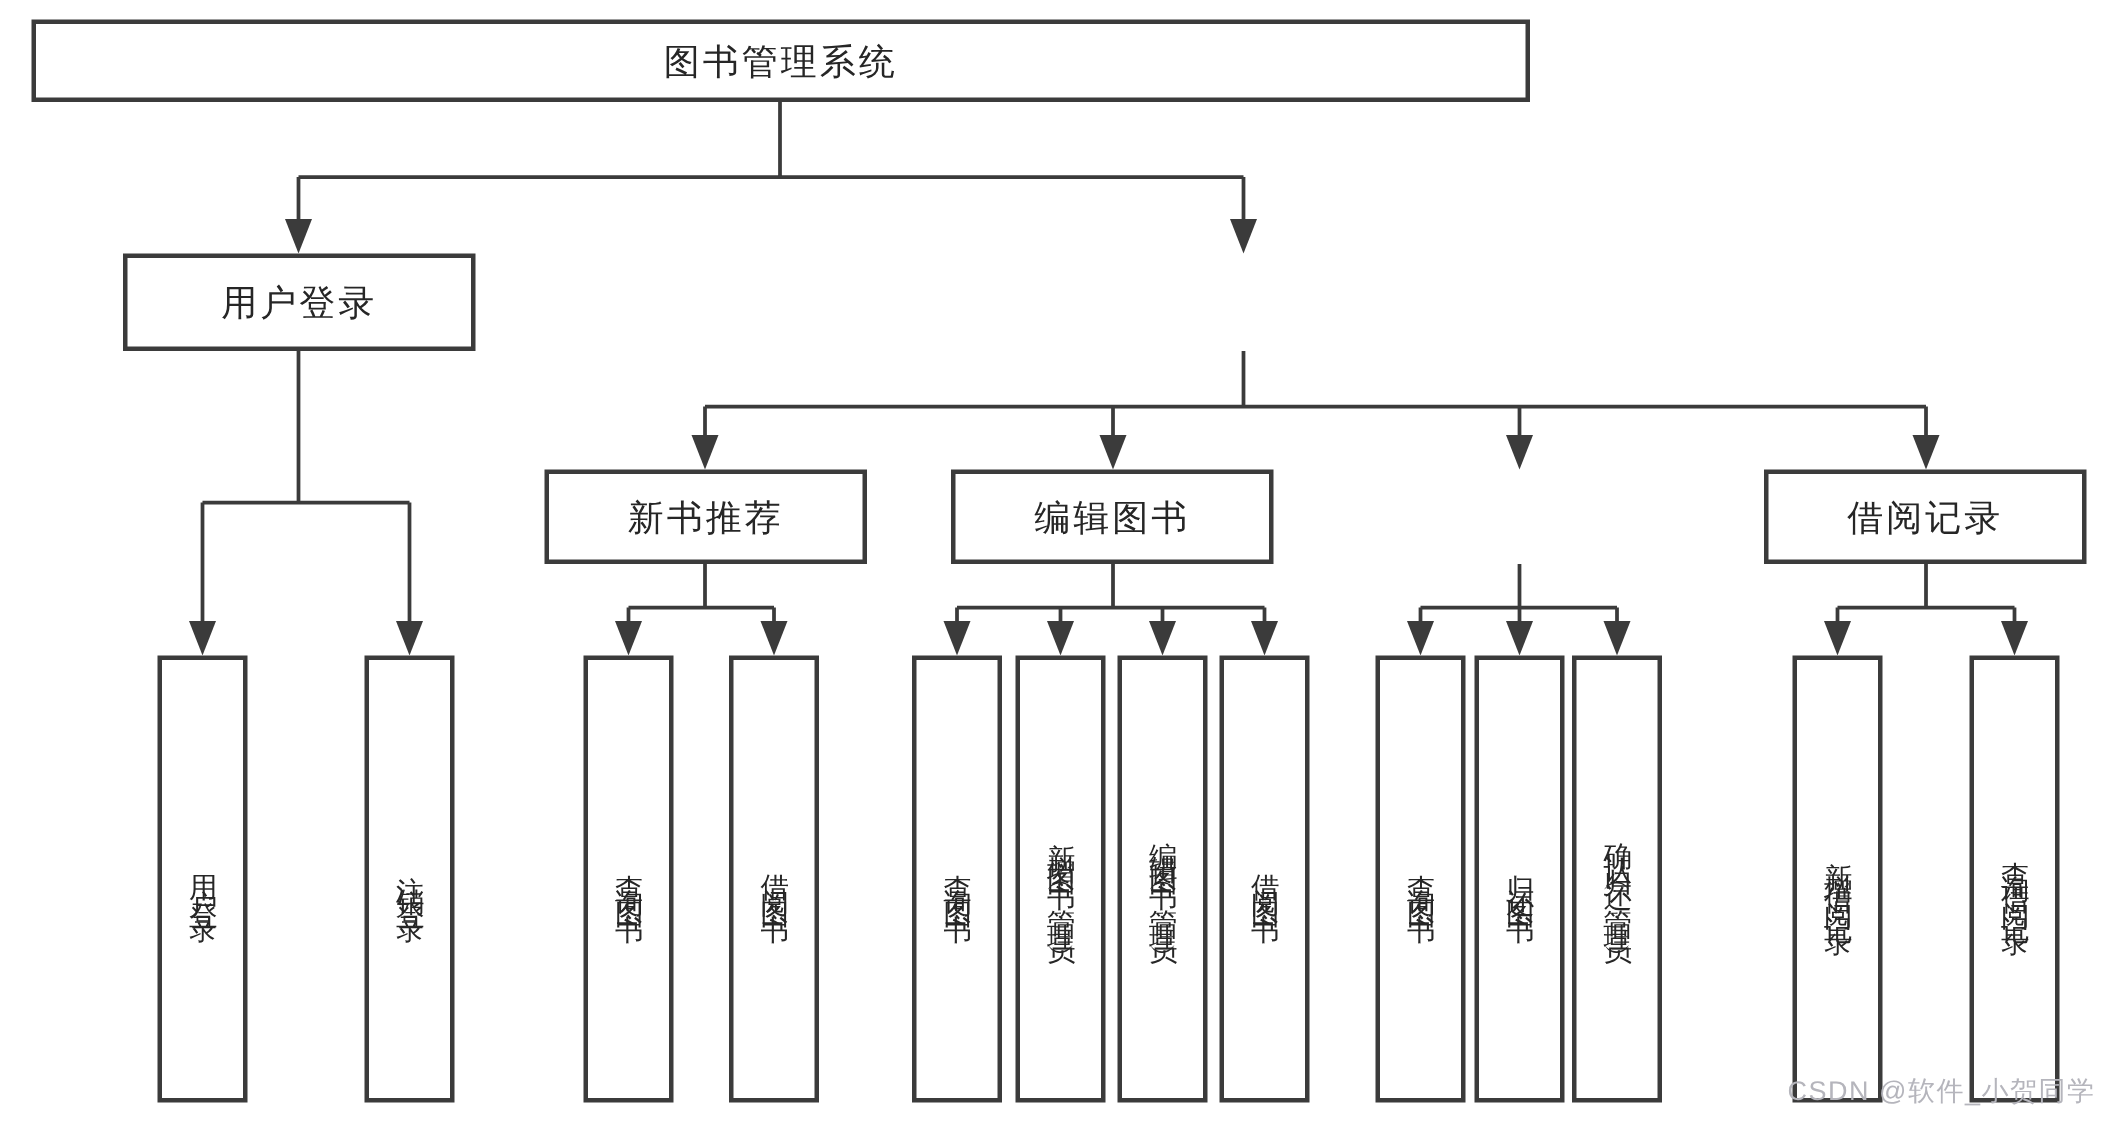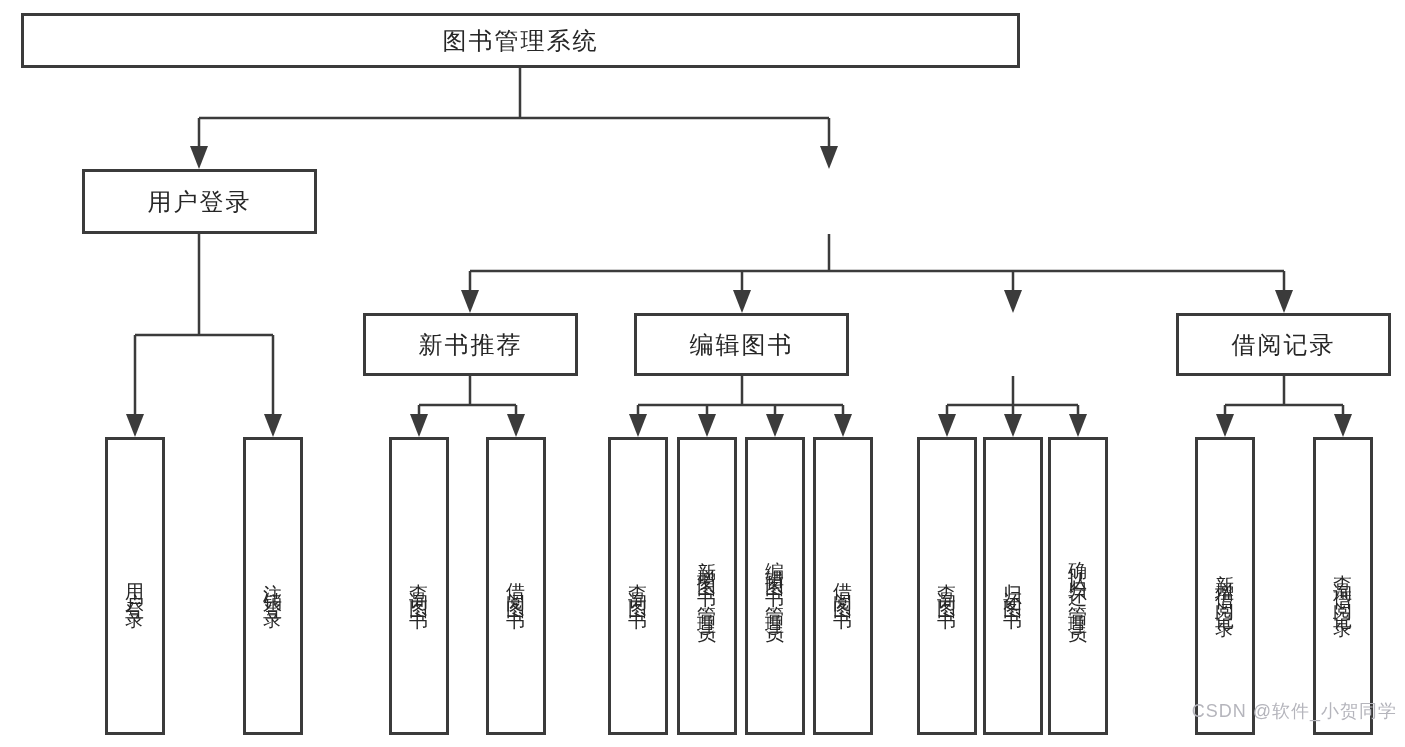--- a/index.html
+++ b/index.html
@@ -53,21 +53,21 @@
   }
   .lf-1{left:105px;}  .lf-2{left:243px;}
   .lf-3{left:389px;}  .lf-4{left:486px;}
   .lf-5{left:608px;}  .lf-6{left:677px;}
   .lf-7{left:745px;}  .lf-8{left:813px;}
   .lf-9{left:917px;}  .lf-10{left:983px;}
   .lf-11{left:1048px;}
   .lf-12{left:1195px;} .lf-13{left:1313px;}
   .watermark{
     position:absolute;
-    right:8px;bottom:24px;
+    right:8px;bottom:8px;
     color:var(--wm);
     font-size:18px;
     letter-spacing:1px;
     white-space:nowrap;
   }
   .lbl{pointer-events:none;}
 </style>
 </head>
 <body>
 

